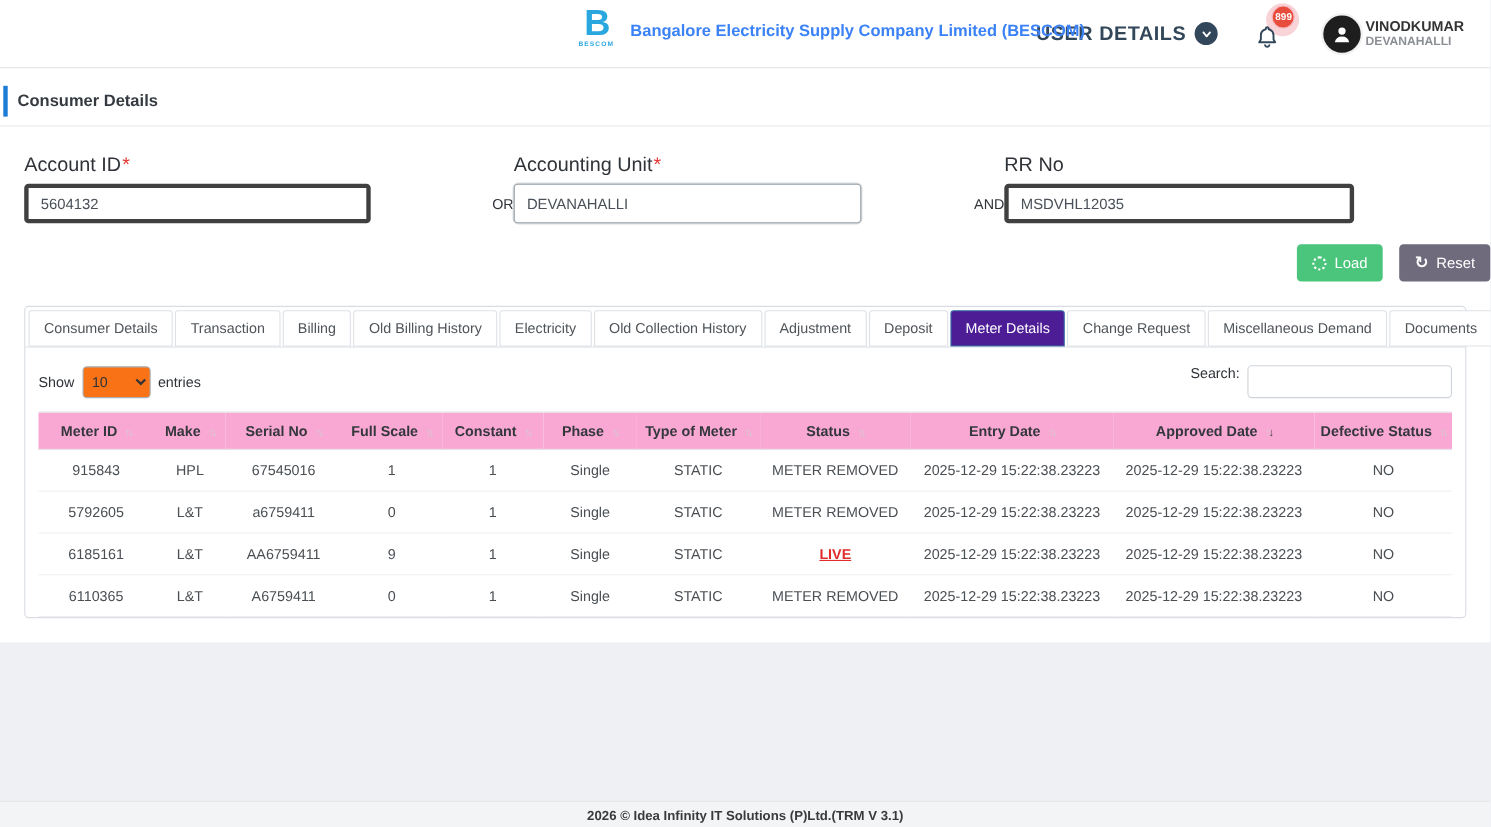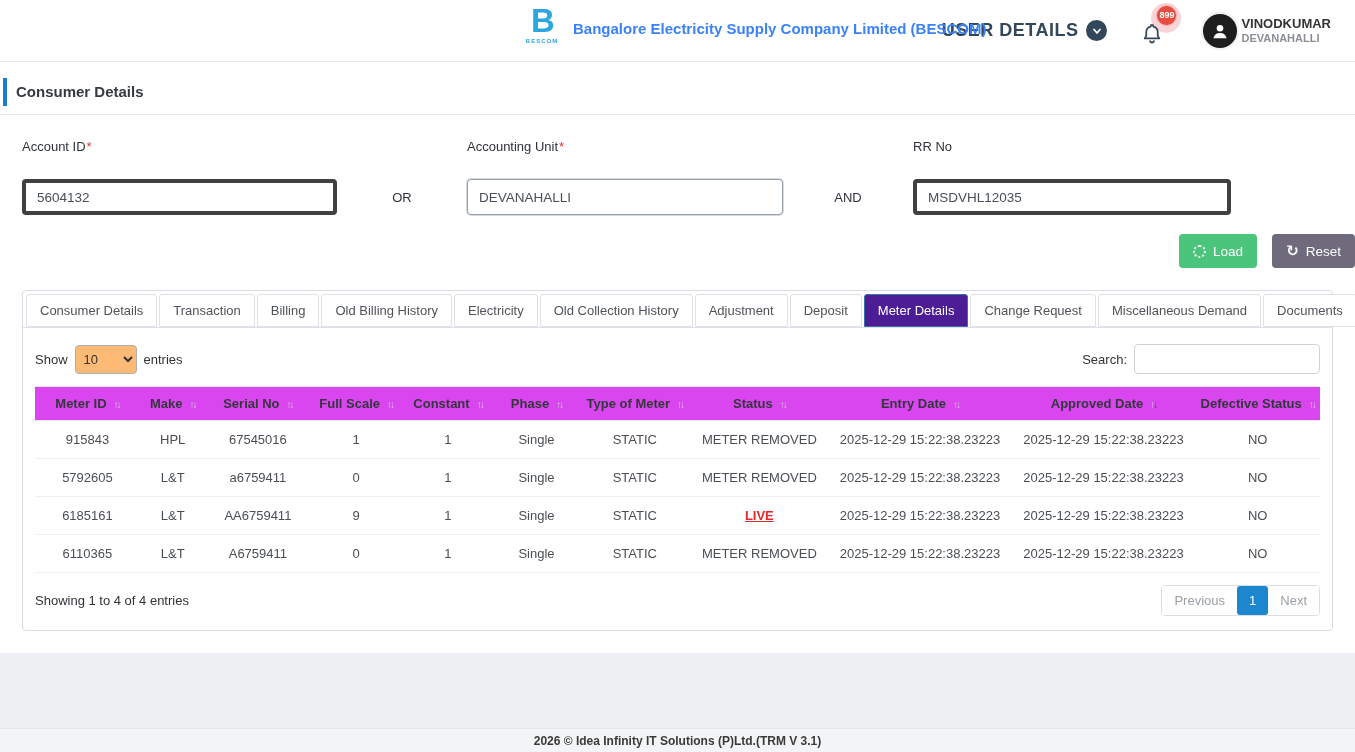--- a/index.html
+++ b/index.html
@@ -40,31 +40,31 @@
 
   
   .content { background:#fff; flex:0 0 auto; padding-bottom:22px; }
   .section-header { border-bottom:1px solid #e9e9e9; padding:13px 0 13px 16px; position:relative; margin-top:8px; }
   .section-header::before { content:""; position:absolute; left:3px; top:8px; bottom:8px; width:4px; background:#1c7cd6; }
   .section-title { font-size:15px; font-weight:700; color:#343a40; }
 
   
   .form-row { display:flex; align-items:flex-start; padding:24px 22px 0 22px; }
   .field { display:flex; flex-direction:column; }
-  .field label { font-size:13px; color:#2f3338; margin-bottom:25px; }
+  .field label { font-size:18px; color:#2f3338; margin-bottom:7px; }
   .req { color:#e3342f; margin-left:1px; }
   .text-input {
     height:36px; border:4px solid #404040; border-radius:4px; padding:0 11px;
     font-size:13.5px; color:#495057; background:#fff; font-family:inherit; width:100%;
   }
   .f-account { width:315px; }
   .f-au { width:316px; }
   .f-rr { width:318px; }
   .au-input { border:1px solid #98a1a8; box-shadow:0 0 0 1px #d7dbdf; }
-  .connector { width:130px; text-align:center; font-size:13px; color:#2f3338; align-self:flex-end; padding-bottom:10px; }
+  .connector { width:130px; text-align:right; font-size:13px; color:#2f3338; align-self:flex-end; padding-bottom:10px; }
   .form-tail { flex:1; }
 
   .btn-row { display:flex; justify-content:flex-end; gap:15px; margin-top:19px; }
   .btn {
     border:none; border-radius:4px; height:34px; padding:0 14px; font-size:13.5px;
     color:#fff; display:inline-flex; align-items:center; gap:7px; cursor:pointer; font-family:inherit;
   }
   .btn-load { background:#4ac57b; }
   .btn-reset { background:#6f6b7d; }
   .spinner-icon { width:13px; height:13px; border:2px dotted #fff; border-radius:50%; display:inline-block; }
@@ -77,28 +77,28 @@
     border:1px solid #dee2e6; background:#fff; color:#4f5459; font-size:13px;
     padding:8px 13px; margin-right:2px; border-radius:3px 3px 0 0; cursor:pointer; white-space:nowrap;
   }
   .tab.active { background:#4c1d95; border-color:#3a70a6; color:#fff; }
   .tab-scroll { margin-left:auto; width:13px; background:#e4e4e4; border-radius:2px; }
 
   .controls { display:flex; align-items:center; padding:16px 12px 10px 12px; font-size:13px; color:#2f3338; }
   .page-size { display:flex; align-items:center; gap:7px; }
   .page-size select {
     height:29px; width:62px; border:1px solid #aab0b6; border-radius:4px;
-    font-size:13px; color:#2f3338; padding:0 4px; font-family:inherit; background:#fdba74;
-  }
-  .search-box { margin-left:auto; display:flex; align-items:center; gap:7px; }
+    font-size:13px; color:#2f3338; padding:0 4px; font-family:inherit; background:#f97316;
+  }
+  .search-box { margin-left:auto; display:flex; align-items:flex-start; gap:7px; }
   .search-box input { width:186px; height:30px; border:1px solid #ced4da; border-radius:4px; padding:0 9px; font-size:13px; font-family:inherit; }
 
   table.data { width:calc(100% - 24px); margin:2px 12px 0 12px; border-collapse:collapse; font-size:13px; }
   table.data thead th {
-    background:#d946ef; color:#33373b; font-weight:700; text-align:center;
+    background:#f9a8d4; color:#33373b; font-weight:700; text-align:center;
     padding:9px 4px; border-top:1px solid #e3e6e8; border-bottom:1px solid #e3e6e8; white-space:nowrap; cursor:pointer;
   }
   .sort-icons { display:inline-block; margin-left:7px; font-size:10px; letter-spacing:-2px; }
   .sort-icons::before { content:"\2191"; color:#cfcfcf; }
   .sort-icons::after  { content:"\2193"; color:#cfcfcf; }
   th.sorted-desc .sort-icons::after { color:#4a4a4a; }
   table.data tbody td { text-align:center; padding:11px 4px; border-bottom:1px solid #f0f0f0; color:#4a4f54; white-space:nowrap; }
   .live-link { color:#e02b2b; font-weight:600; text-decoration:underline; cursor:pointer; }
 
   .table-footer { display:flex; align-items:center; padding:12px 12px 14px 12px; font-size:13px; color:#2f3338; }
@@ -315,28 +315,20 @@
           <td>Single</td>
           <td>STATIC</td>
           <td>METER REMOVED</td>
           <td>2025-12-29 15:22:38.23223</td>
           <td>2025-12-29 15:22:38.23223</td>
           <td>NO</td>
         </tr>
       </tbody>
     </table>
 
-    <div class="table-footer">
-      <span>Showing 1 to 4 of 4 entries</span>
-      <div class="paginate">
-        <a class="page-btn">Previous</a>
-        <a class="page-btn active">1</a>
-        <a class="page-btn">Next</a>
-      </div>
-    </div>
 
   </div>
 </main>
 
 <div class="spacer"></div>
 
 <footer class="app-footer">
   <span>2026 © Idea Infinity IT Solutions (P)Ltd.(TRM V 3.1)</span>
 </footer>
 

